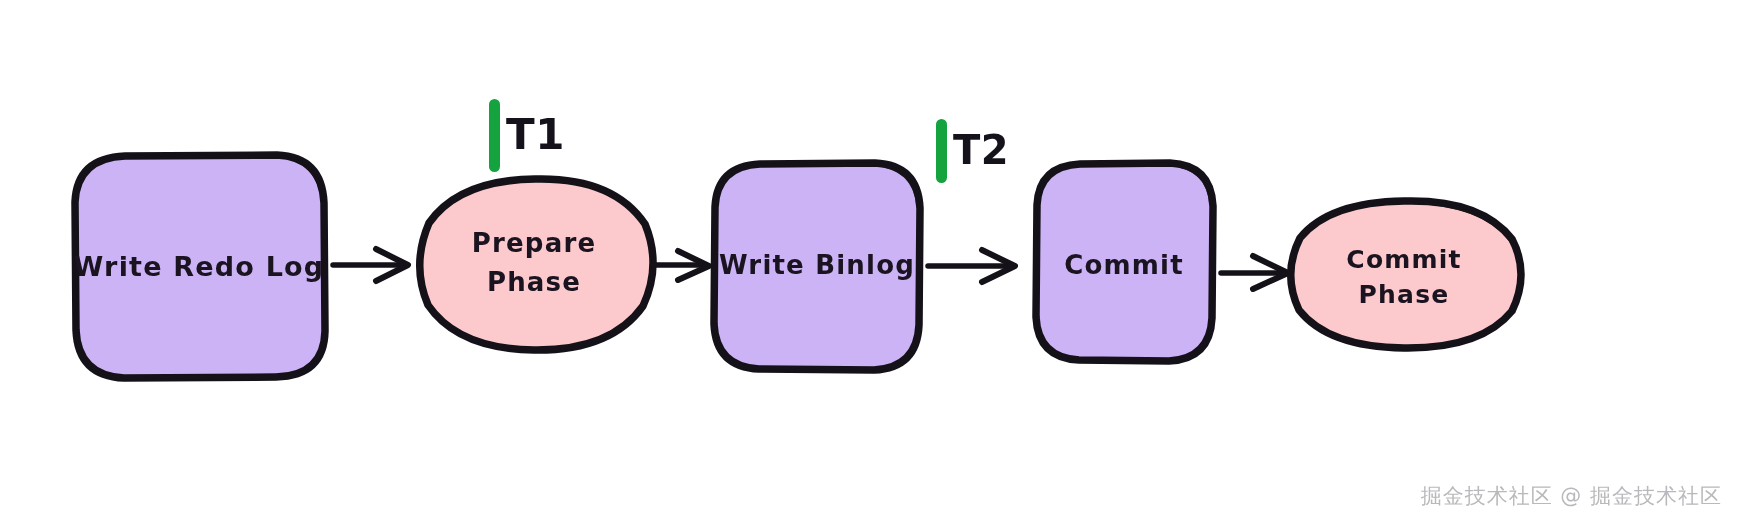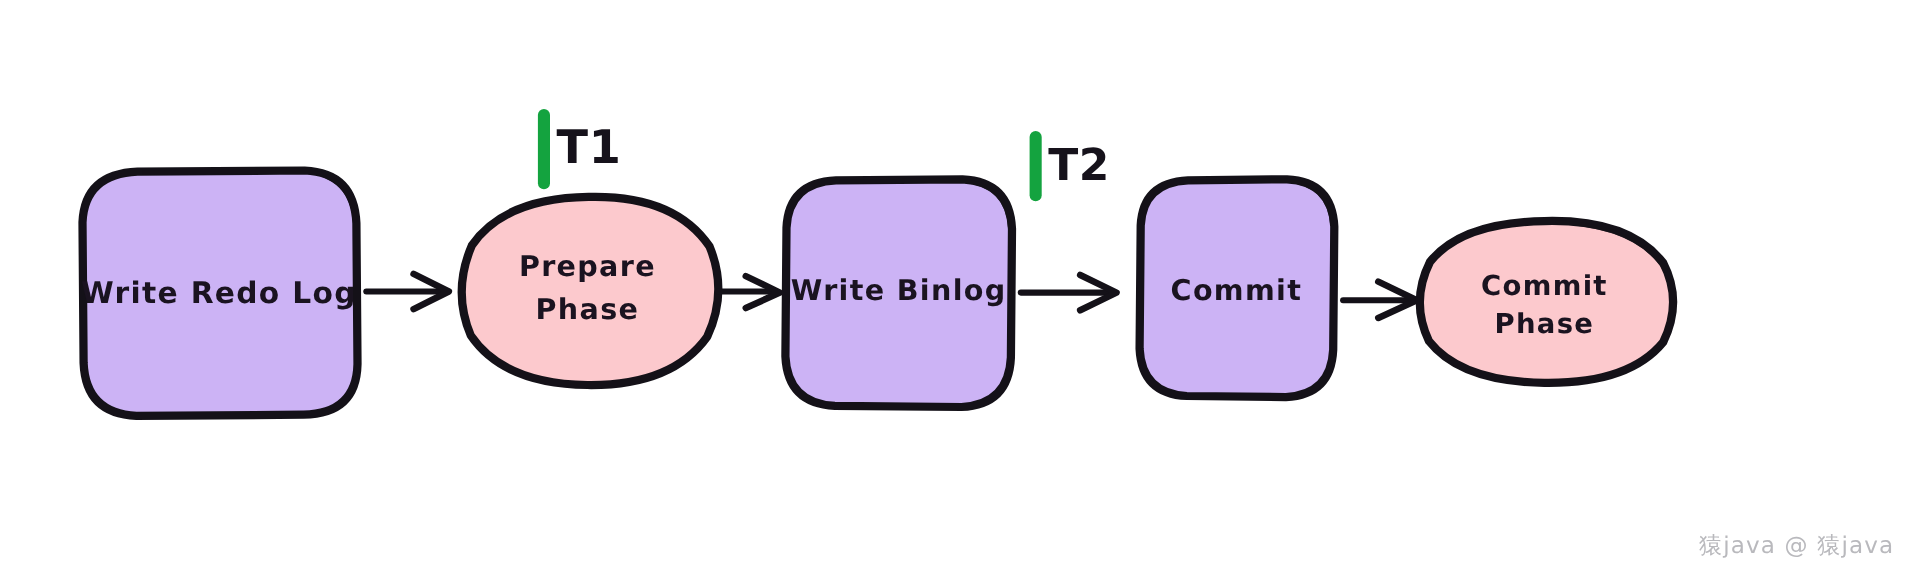--- a/index.html
+++ b/index.html
@@ -106,15 +106,15 @@
 
     <g>
       <path d="M1404,201 Q1481,199 1512,239 Q1530,274 1512,311 Q1481,349 1404,348 Q1328,347 1299,310 Q1282,274 1300,238 Q1329,202 1404,201 Z" fill="#fcc9cd" stroke="#141118" stroke-width="7.5" stroke-linejoin="round"></path>
       <path class="sk-stroke" d="M1416,202 Q1490,206 1514,246" stroke-width="3.5" opacity="0.8"></path>
       <text class="node-label" x="1404" y="261" font-size="25">Commit</text>
       <text class="node-label" x="1404" y="296" font-size="25">Phase</text>
     </g>
 
   </svg>
 
-  <div class="watermark">猿java @ 猿java</div>
+  <div class="watermark">掘金技术社区 @ 掘金技术社区</div>
 
 </div>
 
 </body></html>

